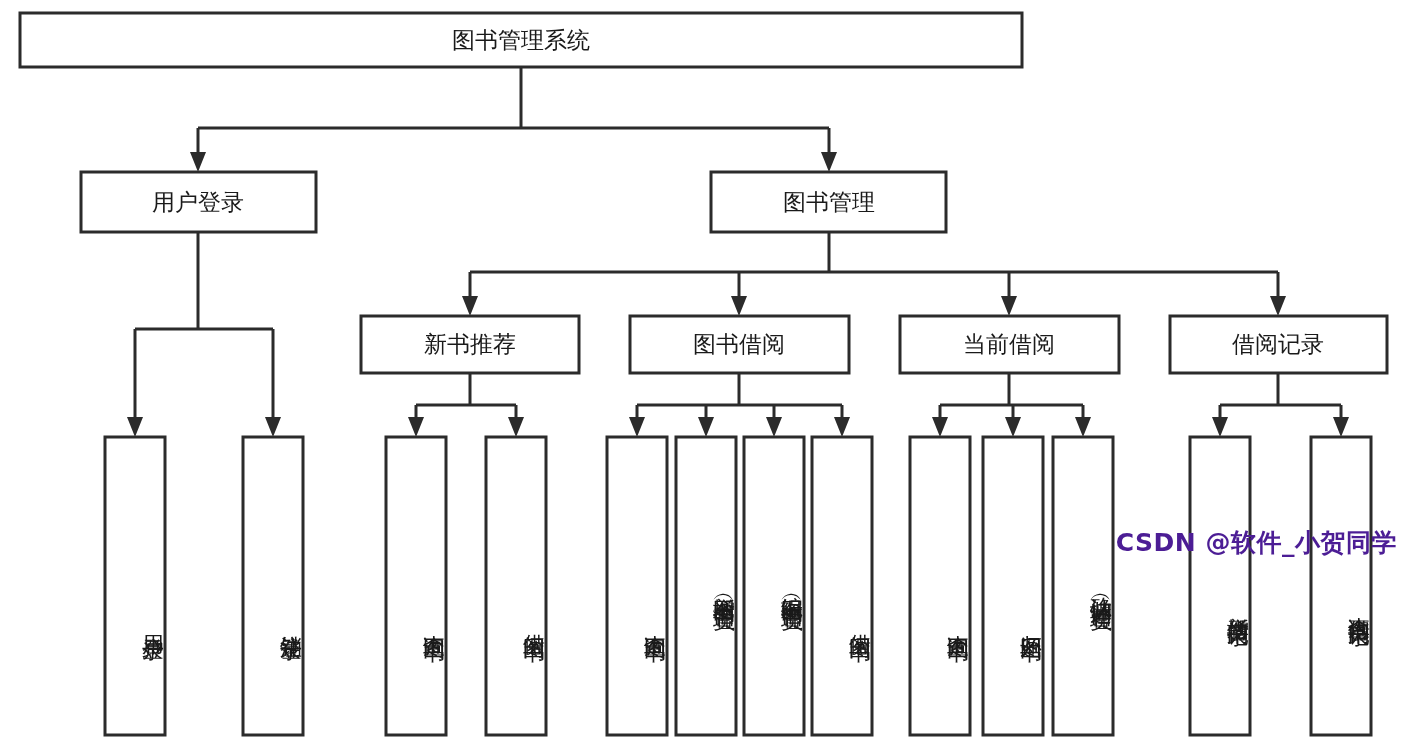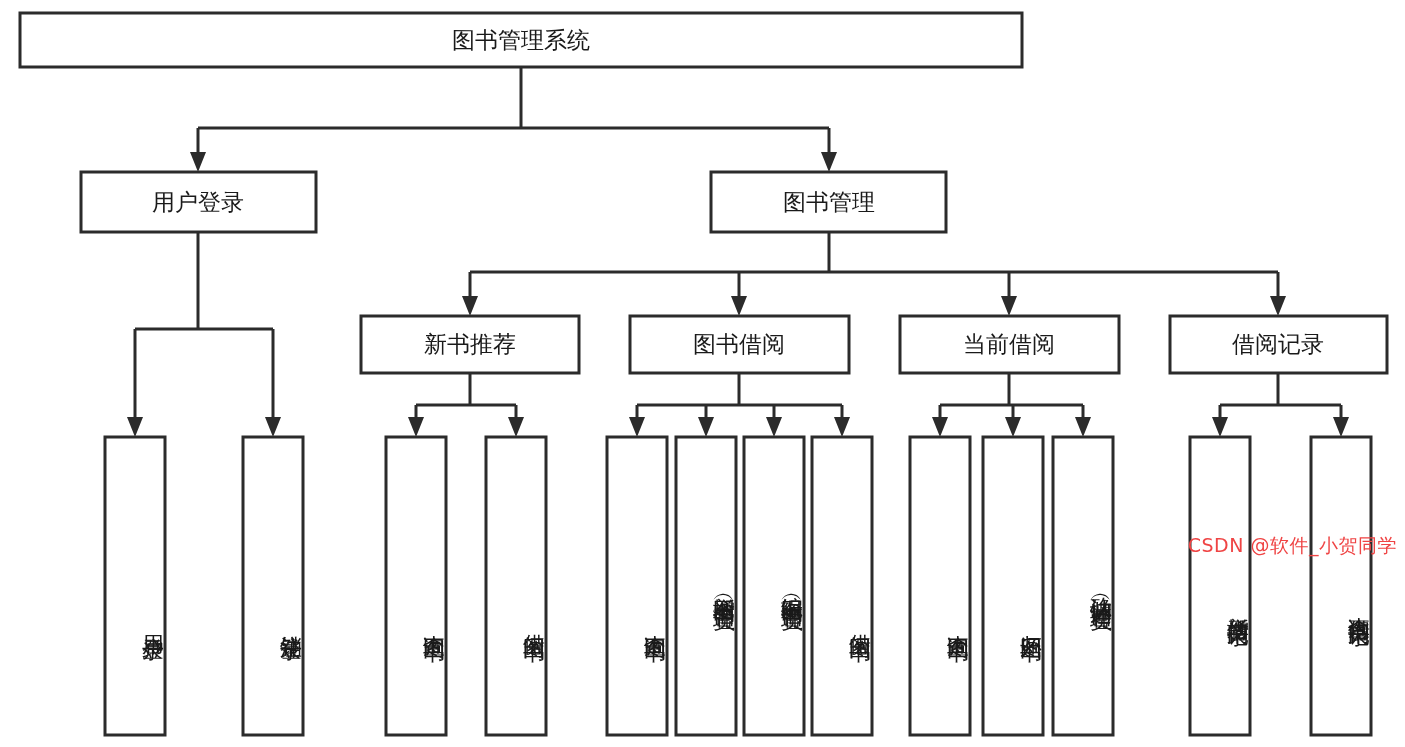--- a/index.html
+++ b/index.html
@@ -61,24 +61,25 @@
     display: flex;
     align-items: flex-start;
     justify-content: center;
     pointer-events: none;
   }
   .watermark {
     position: absolute;
     right: 8px;
     bottom: 4px;
     font-family: "DejaVu Sans", "Liberation Sans", sans-serif;
-    font-size: 19px;
-    color: #ef4444;
+    font-size: 25px;
+    color: #4c1d95;
     white-space: nowrap;
     letter-spacing: 0.5px;
+    font-weight: bold;
   }
 </style>
 </head>
 <body>
 
 <div id="diagram-root">
 
   <svg class="canvas" viewBox="0 0 1405 747" xmlns="http://www.w3.org/2000/svg">
 
     <g>

